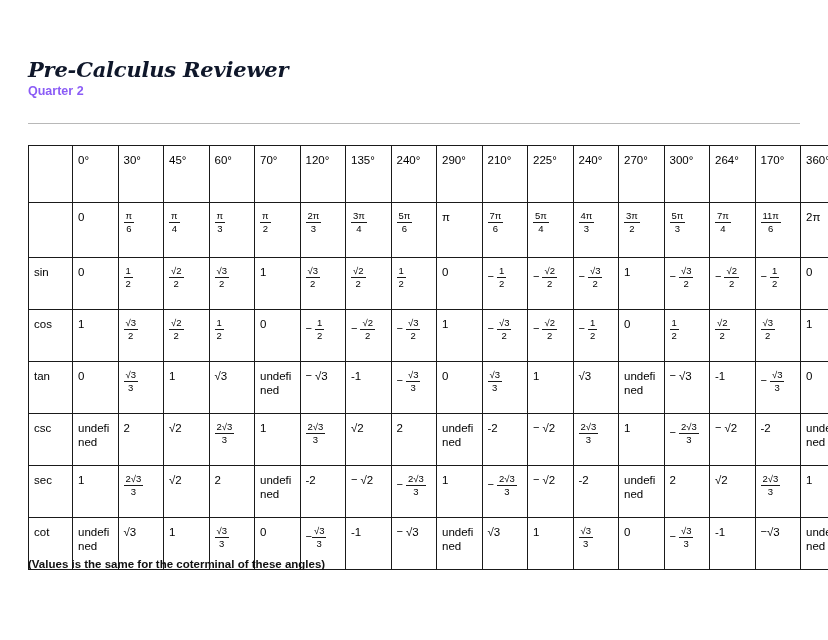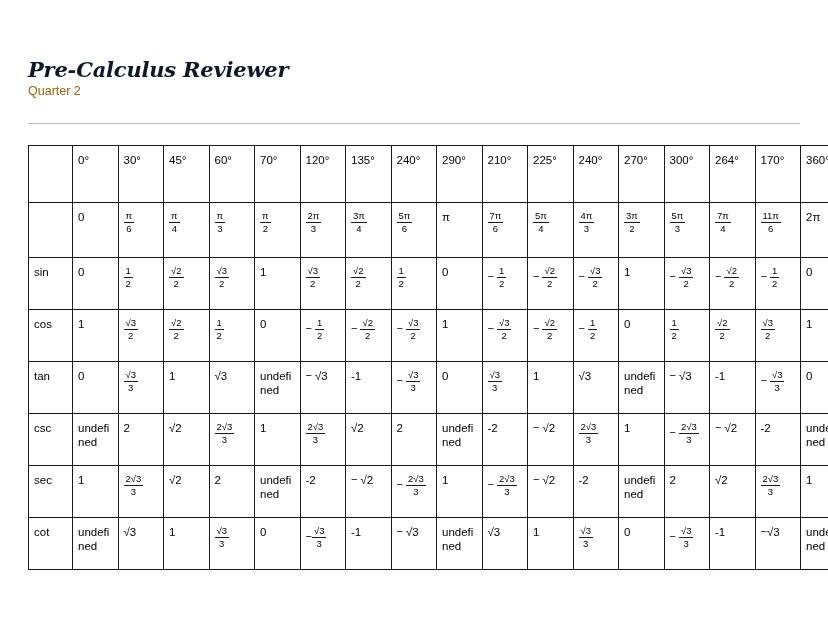--- a/index.html
+++ b/index.html
@@ -26,22 +26,22 @@
     font-weight: bold;
     font-size: 21px;
     letter-spacing: -0.2px;
     color: #0f172a;
     white-space: nowrap;
   }
   .doc-subtitle {
     position: absolute;
     left: 28px; top: 84px;
     font-size: 12.5px;
-    font-weight: normal;
-    color: #a16207;
+    font-weight: bold;
+    color: #8b5cf6;
     white-space: nowrap;
   }
   .rule {
     position: absolute;
     left: 28px; top: 123px;
     width: 772px; height: 1px;
     background: #b8b8b8;
   }
 
   
@@ -313,14 +313,15 @@
             <td><span class="plain cellbox" style="white-space: normal;">0</span></td>
             <td><span class="cellbox"><span class="neg">−</span><span class="frac"><span class="num">√3</span><span class="den">3</span></span></span></td>
             <td><span class="plain cellbox" style="white-space: normal;">-1</span></td>
             <td><span class="cellbox"><span class="neg-tight">−</span><span class="rad">√3</span></span></td>
             <td><span class="plain cellbox" style="white-space: normal;">undefined</span></td>
           </tr>
         </tbody>
     </table>
   </div>
 
+  <div class="footnote">(Values is the same for the coterminal of these angles)</div>
 
 </div>
 
 </body></html>

